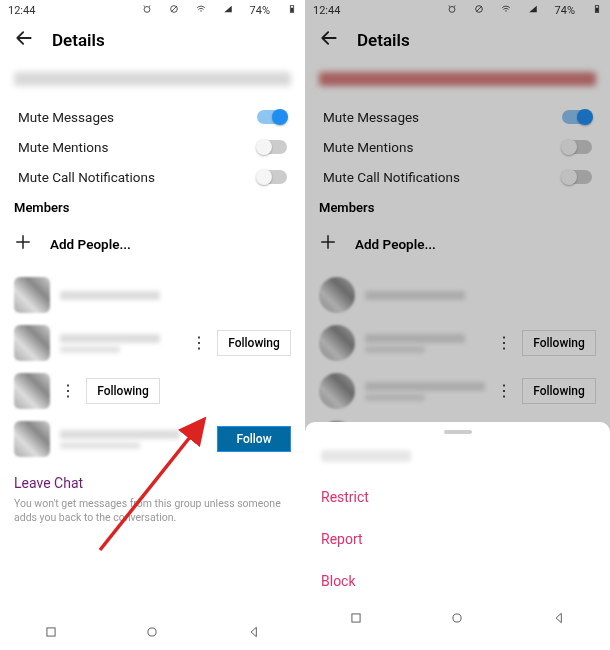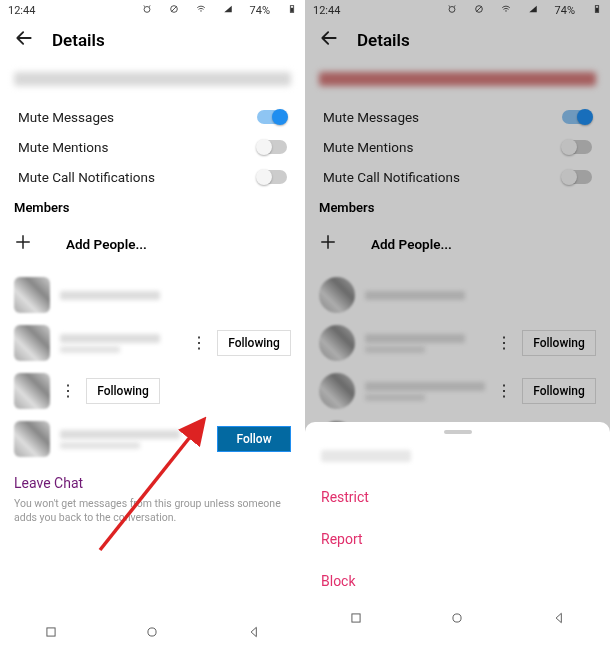--- a/index.html
+++ b/index.html
@@ -78,21 +78,21 @@
     content: ""; position: absolute; width: 16px; height: 16px;
     background: #f5f5f5; border-radius: 50%; top: -1px; left: -1px;
     box-shadow: 0 1px 2px rgba(0,0,0,0.3);
   }
   .toggle.on { background: #8ec5f3; }
   .toggle.on::after { left: auto; right: -1px; background: #1f8ef0; }
   .section-label {
     font-size: 13px; font-weight: 600; padding: 8px 14px 4px 14px;
   }
   .add-people {
-    display: flex; align-items: center; gap: 34px;
+    display: flex; align-items: center; gap: 18px;
     padding: 14px 14px 16px 14px;
   }
   .plus svg { width: 18px; height: 18px; }
   .add-label { font-size: 13.5px; font-weight: 600; }
   .member {
     display: flex; align-items: center; padding: 6px 14px; gap: 10px;
   }
   .avatar {
     width: 36px; height: 36px; border-radius: 50%;
     background: linear-gradient(45deg,#aaa,#ddd,#888,#ccc);

